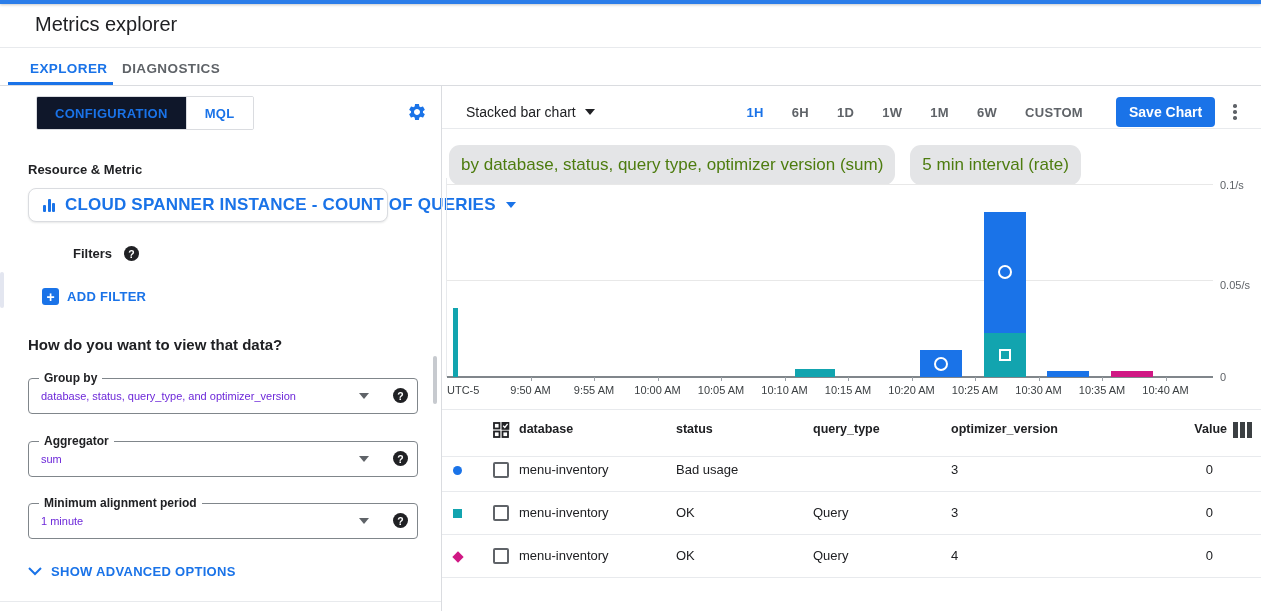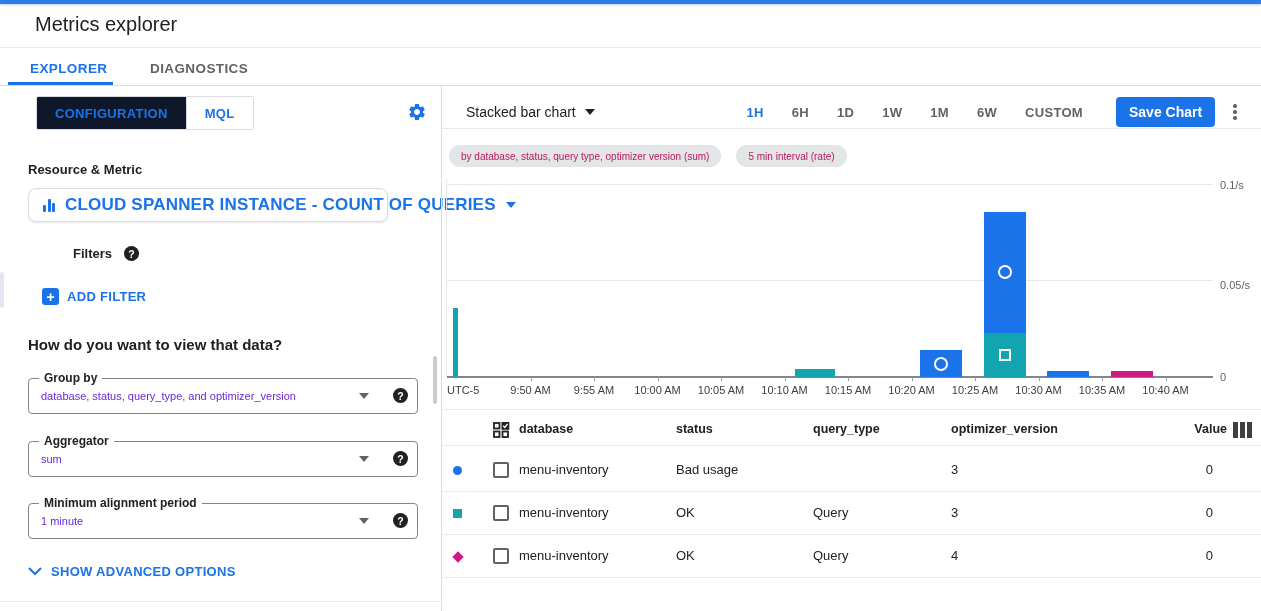--- a/index.html
+++ b/index.html
@@ -71,39 +71,39 @@
   .tr-btn{font-size:13px;font-weight:700;letter-spacing:.3px;color:#5f6368;cursor:pointer;}
   .tr-btn.active{color:#1a73e8;}
   .save-btn{position:absolute;left:1116px;top:97px;height:30px;background:#1a73e8;color:#fff;border-radius:4px;
             display:flex;align-items:center;padding:0 13px;font-size:14px;font-weight:700;cursor:pointer;}
   .kebab{position:absolute;left:1228px;top:103px;width:14px;height:18px;display:flex;flex-direction:column;
          align-items:center;justify-content:center;gap:2.5px;cursor:pointer;}
   .kebab i{width:3.5px;height:3.5px;border-radius:50%;background:#5f6368;}
 
   
   .chip-row{position:absolute;left:449px;top:145px;display:flex;gap:15px;}
-  .chip{height:22px;border-radius:11px;background:#e4e5e7;padding:0 12px;display:flex;align-items:center;
-        font-size:10px;color:#be185d;white-space:nowrap;}
+  .chip{height:40px;border-radius:11px;background:#e4e5e7;padding:0 12px;display:flex;align-items:center;
+        font-size:17px;color:#4d7c0f;white-space:nowrap;}
 
   
   .plot{position:absolute;left:447px;top:178px;width:766px;height:199px;}
   .plot-left-edge{position:absolute;left:-1px;top:0;width:1px;height:100%;background:#e8eaed;}
   .gridline{position:absolute;left:0;right:0;height:1px;background:#e8e8e8;}
   .baseline{position:absolute;left:0;right:0;bottom:-1px;height:2px;background:#80868b;}
   .bar-seg{position:absolute;}
   .mk{position:absolute;left:50%;top:50%;transform:translate(-50%,-50%);border:2px solid #fff;box-sizing:border-box;}
   .mk-circle{width:14px;height:14px;border-radius:50%;}
   .mk-square{width:12px;height:12px;}
   .xtick{position:absolute;top:100%;width:1px;height:4px;background:#9aa0a6;}
   .xlab{position:absolute;top:calc(100% + 7px);transform:translateX(-50%);font-size:11px;color:#3c4043;white-space:nowrap;}
   .tzlab{position:absolute;left:0;top:calc(100% + 7px);font-size:11px;color:#3c4043;}
   .ylab{position:absolute;left:1220px;font-size:11px;color:#5f6368;}
 
   
-  .thead{position:absolute;left:442px;top:409px;width:819px;height:37px;border-top:1px solid #e8eaed;
+  .thead{position:absolute;left:442px;top:409px;width:819px;height:48px;border-top:1px solid #e8eaed;
          border-bottom:1px solid #e8eaed;box-sizing:border-box;}
   .hcell{position:absolute;top:0;line-height:39px;font-size:12.5px;font-weight:700;color:#202124;}
   .trow{position:absolute;left:442px;width:819px;height:43px;border-bottom:1px solid #e8eaed;box-sizing:border-box;}
   .cell{position:absolute;top:0;line-height:42px;font-size:13px;color:#202124;white-space:nowrap;}
   .rmk{position:absolute;left:11px;top:17px;width:9px;height:9px;}
   .rmk.circle{border-radius:50%;}
   .rmk.diamond{transform:rotate(45deg);width:8px;height:8px;top:18px;left:12px;}
   .cbx{position:absolute;left:51px;top:13px;width:16px;height:16px;border:2px solid #5f6368;border-radius:2px;
        background:#fff;box-sizing:border-box;cursor:pointer;}
   .cols-icon{position:absolute;left:791px;top:12px;display:flex;gap:2px;cursor:pointer;}
@@ -113,21 +113,21 @@
 <body>
 
 <div class="screen">
 
   <div class="top-accent"></div>
 
   <div class="page-title">Metrics explorer</div>
   <div class="hline" style="left:0;top:47px;width:1261px;"></div>
 
   <div class="tab active" style="left:30px;">EXPLORER</div>
-  <div class="tab inactive" style="left:150px;">DIAGNOSTICS</div>
+  <div class="tab inactive" style="left:122px;">DIAGNOSTICS</div>
   <div class="tab-underline"></div>
   <div class="hline" style="left:0;top:85px;width:1261px;background:#dadce0;"></div>
 
   <div class="segctrl">
     <div class="seg active">CONFIGURATION</div>
     <div class="seg">MQL</div>
   </div>
   <div class="gear">
     <svg width="20" height="20" viewBox="0 0 24 24">
         <path fill="#1a73e8" d="M19.14 12.94c.04-.3.06-.61.06-.94 0-.32-.02-.64-.07-.94l2.03-1.58c.18-.14.23-.41.12-.61l-1.92-3.32c-.12-.22-.37-.29-.59-.22l-2.39.96c-.5-.38-1.03-.7-1.62-.94l-.36-2.54c-.04-.24-.24-.41-.48-.41h-3.84c-.24 0-.43.17-.47.41l-.36 2.54c-.59.24-1.13.57-1.62.94l-2.39-.96c-.22-.08-.47 0-.59.22L2.74 8.87c-.12.21-.08.47.12.61l2.03 1.58c-.05.3-.09.63-.09.94s.02.64.07.94l-2.03 1.58c-.18.14-.23.41-.12.61l1.92 3.32c.12.22.37.29.59.22l2.39-.96c.5.38 1.03.7 1.62.94l.36 2.54c.05.24.24.41.48.41h3.84c.24 0 .44-.17.47-.41l.36-2.54c.59-.24 1.13-.56 1.62-.94l2.39.96c.22.08.47 0 .59-.22l1.92-3.32c.12-.22.07-.47-.12-.61l-2.01-1.58zM12 15.6c-1.98 0-3.6-1.62-3.6-3.6s1.62-3.6 3.6-3.6 3.6 1.62 3.6 3.6-1.62 3.6-3.6 3.6z"></path>

